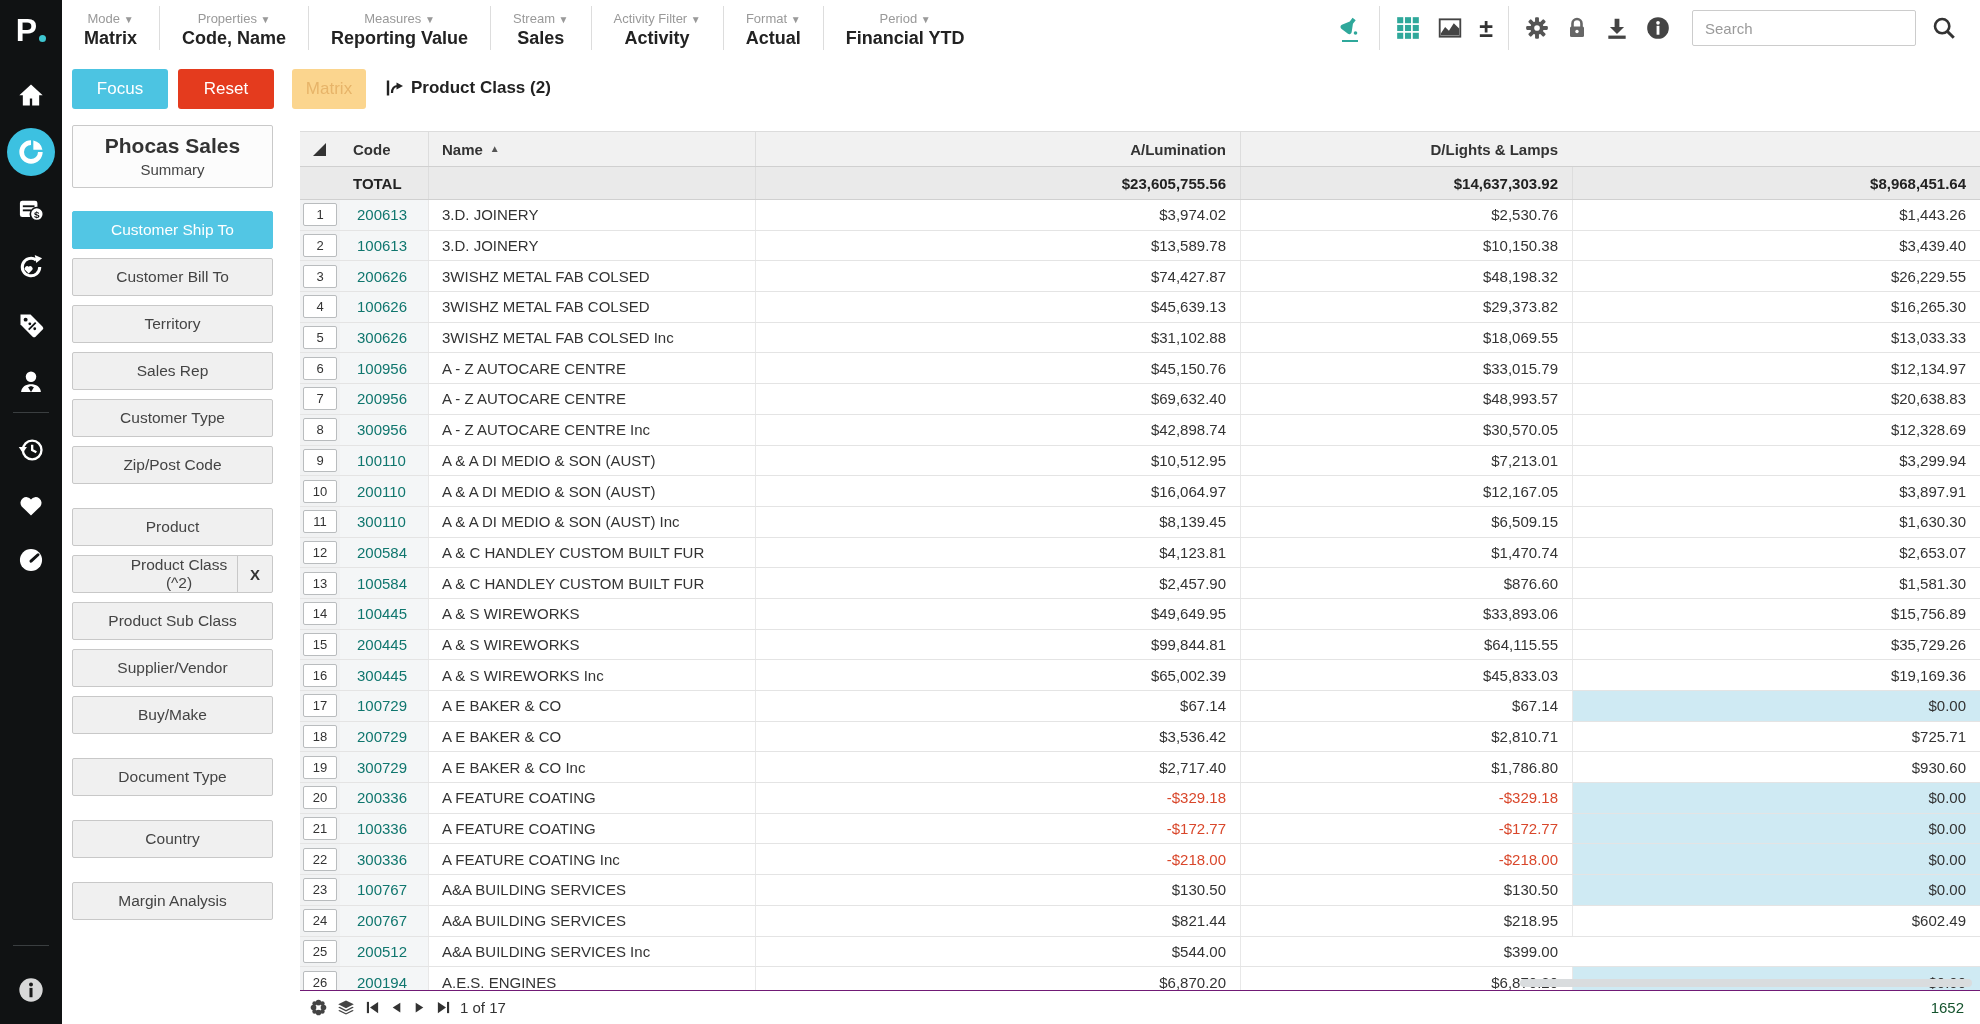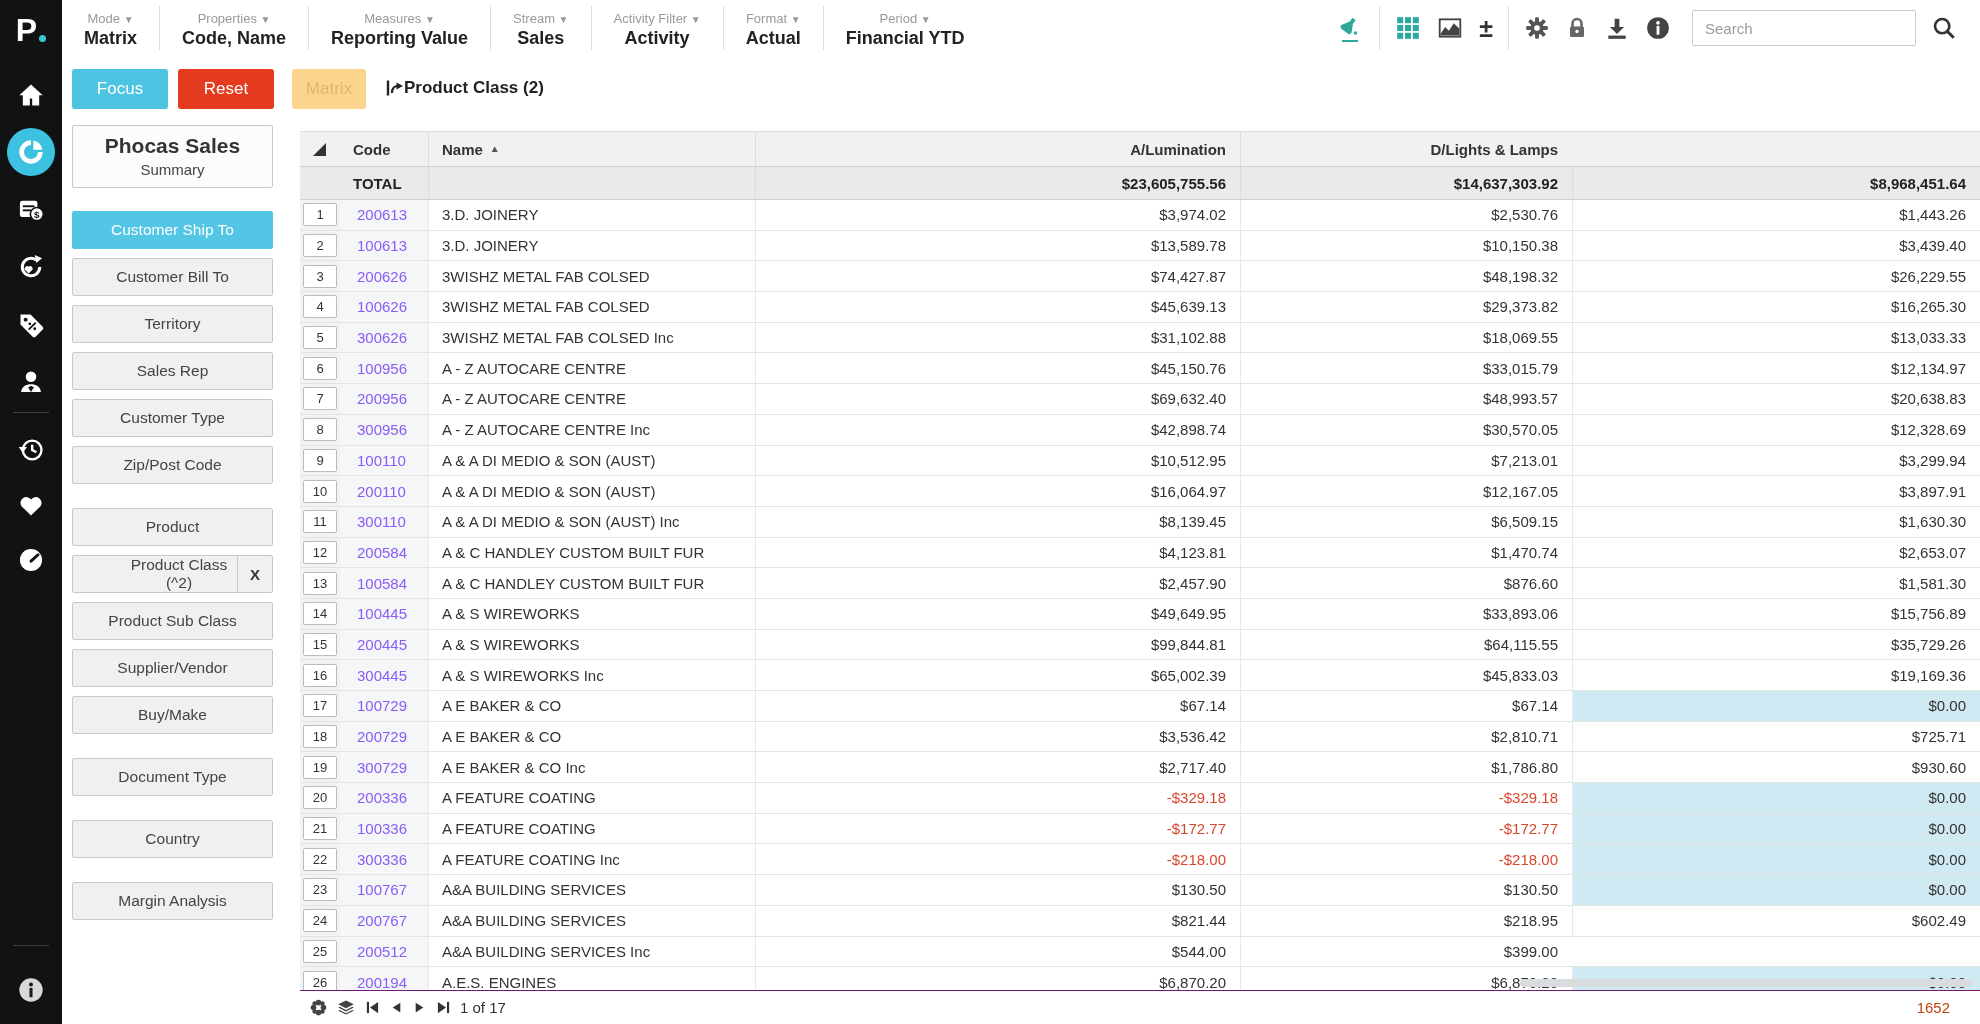--- a/index.html
+++ b/index.html
@@ -28,21 +28,21 @@
   .pm{font-size:25px;font-weight:bold;color:#333;line-height:20px;cursor:pointer;}
   .searchbox{width:198px;height:34px;border:1px solid #ccc;border-radius:2px;font-size:15px;padding:0 12px;color:#333;outline:none;font-family:"Liberation Sans",sans-serif;margin-left:6px;}
   .searchbox::placeholder{color:#9a9a9a;}
 
   
   .toolbar{position:absolute;left:62px;top:56px;right:0;height:58px;background:#fff;}
   .btn{position:absolute;top:13px;height:40px;border:none;border-radius:3px;font-size:17px;color:#fff;cursor:pointer;font-family:"Liberation Sans",sans-serif;}
   .btn-focus{left:10px;width:96px;background:#4cc4e2;}
   .btn-reset{left:116px;width:96px;background:#e43b1e;}
   .btn-matrix{left:230px;width:74px;background:#fbd58e;color:#e7b469;cursor:default;}
-  .crumb{position:absolute;left:322px;top:22px;display:flex;align-items:center;gap:0;}
+  .crumb{position:absolute;left:322px;top:22px;display:flex;align-items:center;gap:7px;}
   .crumb-text{font-size:17px;font-weight:bold;color:#222;}
 
   
   .panel{position:absolute;left:72px;top:125px;width:201px;}
   .db-box{border:1px solid #c9c9c9;border-radius:2px;background:#fcfcfc;text-align:center;padding:8px 0 9px 0;}
   .db-title{font-size:21px;font-weight:bold;color:#333;}
   .db-sub{font-size:15px;color:#444;margin-top:3px;}
   .pgroup{margin-top:23px;}
   .pgroup + .pgroup{margin-top:24px;}
   .pbtn{height:38px;margin-bottom:9px;background:#f0f0f0;border:1px solid #c8c8c8;border-radius:2px;display:flex;align-items:center;justify-content:center;font-size:15.5px;color:#444;cursor:pointer;box-sizing:border-box;}
@@ -63,32 +63,32 @@
   .sortarrow{font-size:10px;color:#555;margin-left:7px;margin-top:-2px;}
   .colb{border-left:1px solid #ddd;box-sizing:border-box;}
   .trow-total{height:33px;background:#eaeaea;border-bottom:1px solid #d0d0d0;font-weight:bold;font-size:15px;color:#222;box-sizing:border-box;}
   .tlabel{padding-left:13px;}
   .tnum{justify-content:flex-end;padding-right:14px;}
   .tbody{position:absolute;left:0;right:0;top:69px;bottom:0;overflow:hidden;}
   .drow{height:30.7px;border-bottom:1px solid #e4e4e4;font-size:15px;color:#333;box-sizing:border-box;}
   .drow > div{display:flex;align-items:center;height:100%;box-sizing:border-box;}
   .cell-rn{background:#f1f2f3;justify-content:center;}
   .cell-rn span{display:block;width:32px;height:21px;line-height:21px;text-align:center;background:#fff;border:1px solid #b9bcbe;border-radius:2px;font-size:13px;color:#333;cursor:pointer;}
-  .cell-code{background:#f4f6f7;padding-left:17px;color:#8b5cf6;cursor:pointer;}
+  .cell-code{background:#f4f6f7;padding-left:17px;color:#0f766e;cursor:pointer;}
   .cell-name{padding-left:13px;border-left:1px solid #e8e8e8;}
   .cell-num{justify-content:flex-end;padding-right:14px;border-left:1px solid #e8e8e8;}
   .cell-num.neg{color:#d9472b;}
   .cell-num.hl{background:#cfeaf3;}
 
   
   .pagebar{position:absolute;left:300px;right:0;bottom:0;height:33px;background:#fff;border-top:1px solid #701a75;display:flex;align-items:center;font-size:15px;color:#333;}
   .pagebar .picon{margin-left:10px;cursor:pointer;display:flex;align-items:center;}
   .pagebar .picon svg{display:block;}
   .pagelabel{margin-left:9px;}
-  .reccount{margin-left:auto;padding-right:30px;color:#c2410c;}
+  .reccount{margin-left:auto;padding-right:16px;color:#14532d;}
   .hthumb{position:absolute;right:8px;bottom:37px;width:452px;height:8px;border-radius:4px;background:#d9dcde;cursor:pointer;}
 </style>
 </head>
 <body>
 
 <div class="app">
 
   <div class="sidebar">
     <div class="logo">
         <span>P</span>

